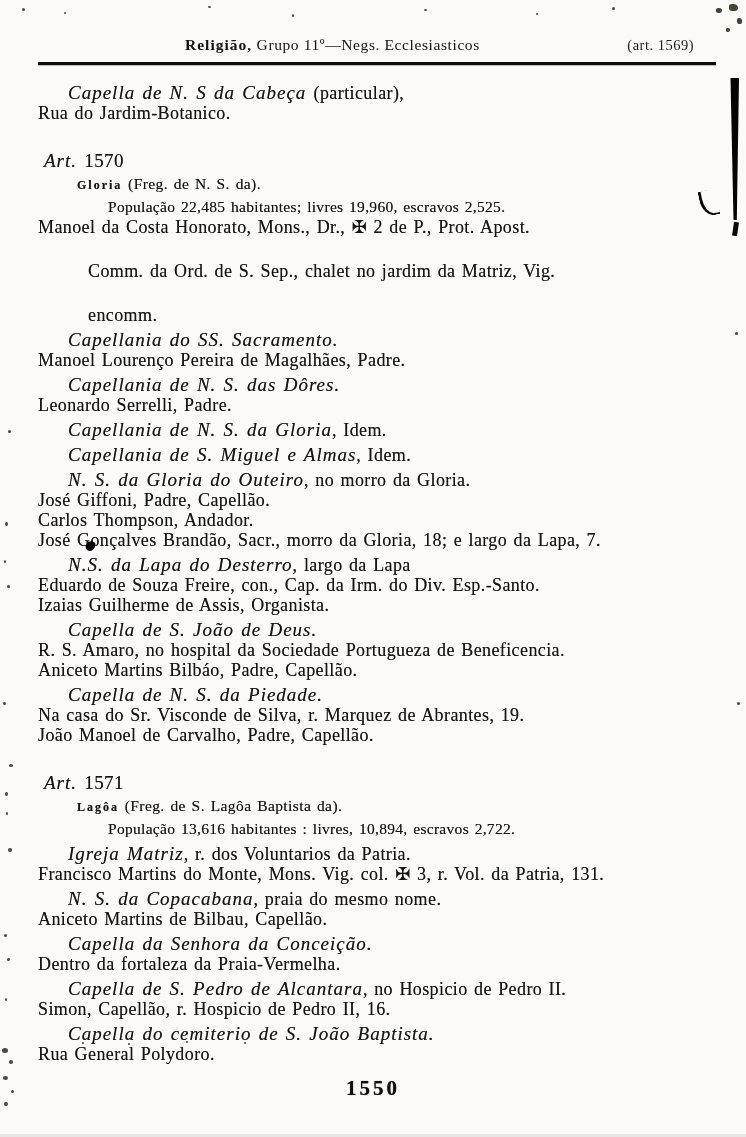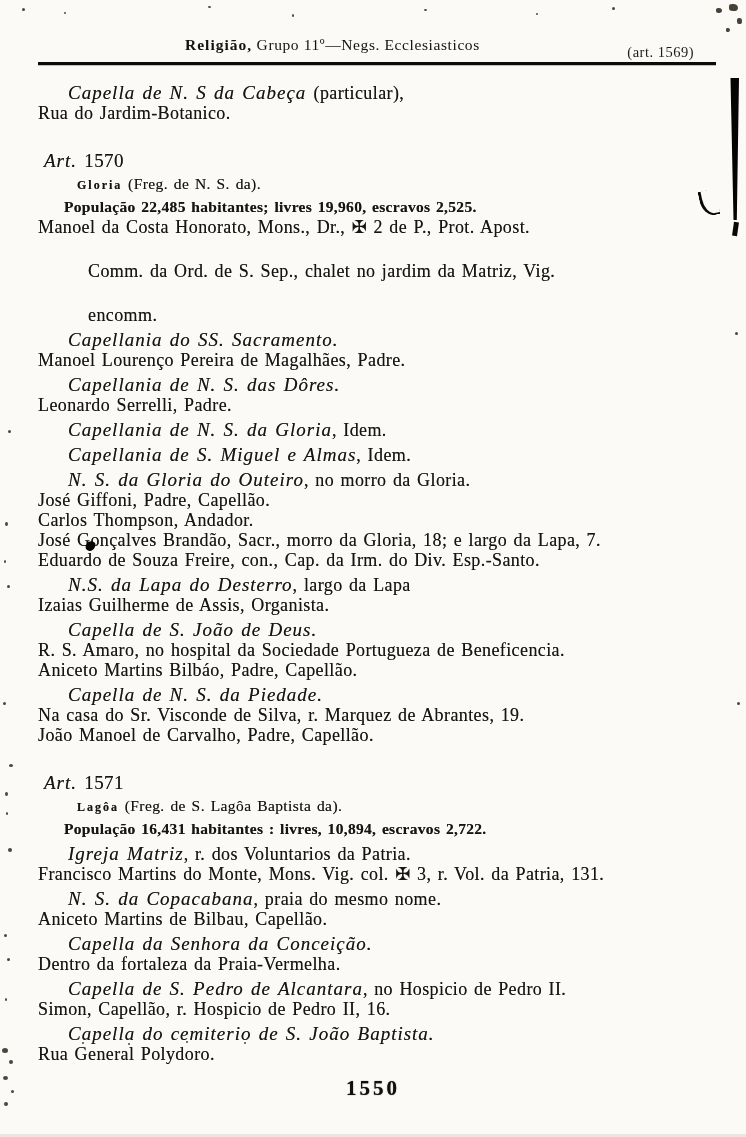--- a/index.html
+++ b/index.html
@@ -14,21 +14,21 @@
   }
   
   .header { position:relative; margin-top:36px; height:22px; }
   .header-title {
     position:absolute; left:185px; top:0;
     font-size:15.5px; letter-spacing:0.6px; white-space:nowrap;
     color:#14110e;
   }
   .header-title .hb { font-weight:bold; letter-spacing:1px; }
   .header-artref {
-    position:absolute; right:52px; top:8px;
+    position:absolute; right:52px; top:1px;
     font-size:14.5px; letter-spacing:0.5px; color:#201c18;
   }
   .header-rule {
     margin:4px 30px 0 38px;
     height:3px; background:#0d0b09;
     box-shadow:0 1px 0 rgba(20,16,10,0.25);
   }
   
   .content { margin-top:18px; }
   .line {
@@ -36,21 +36,21 @@
     font-size:18px; line-height:20px;
     letter-spacing:0.4px; word-spacing:1.5px;
     white-space:nowrap;
     text-shadow:0 0 0.5px rgba(15,12,8,0.55);
   }
   .line.flush { padding-left:38px; }
   .line.cont  { padding-left:88px;margin-top:24px; }
   .line.heading { padding-left:68px; margin-top:5px; }
   .line.art { padding-left:44px; margin-top:28px; }
   .line.freg { padding-left:77px; margin-top:2px; }
-  .line.pop  { padding-left:64px; margin-top:2px; font-size:15.5px; letter-spacing:0.3px;font-weight:bold; }
+  .line.pop  { padding-left:108px; margin-top:2px; font-size:15.5px; letter-spacing:0.3px; }
   .seg-i { font-style:italic; font-size:19px; letter-spacing:1px; }
   .seg-r { }
   .seg-b { font-weight:bold; font-size:12px; letter-spacing:2px; }
   .line.art .seg-r { font-size:19px; }
   .line.freg .seg-r, .line.pop .seg-r { font-size:15.5px; }
   
   .page-number {
     margin-top:12px; text-align:center;
     font-size:21px; font-weight:bold; letter-spacing:3px;
     color:#120f0c;
@@ -105,32 +105,32 @@
       <div class="line heading"><span class="seg-i">Capellania do SS. Sacramento.</span></div>
       <div class="line flush"><span class="seg-r">Manoel Lourenço Pereira de Magalhães, Padre.</span></div>
       <div class="line heading"><span class="seg-i">Capellania de N. S. das Dôres.</span></div>
       <div class="line flush"><span class="seg-r">Leonardo Serrelli, Padre.</span></div>
       <div class="line heading"><span class="seg-i">Capellania de N. S. da Gloria</span><span class="seg-r">, Idem.</span></div>
       <div class="line heading"><span class="seg-i">Capellania de S. Miguel e Almas</span><span class="seg-r">, Idem.</span></div>
       <div class="line heading"><span class="seg-i">N. S. da Gloria do Outeiro</span><span class="seg-r">, no morro da Gloria.</span></div>
       <div class="line flush"><span class="seg-r">José Giffoni, Padre, Capellão.</span></div>
       <div class="line flush"><span class="seg-r">Carlos Thompson, Andador.</span></div>
       <div class="line flush"><span class="seg-r">José Gonçalves Brandão, Sacr., morro da Gloria, 18; e largo da Lapa, 7.</span></div>
+      <div class="line heading"><span class="seg-i">N.S. da Lapa do Desterro</span><span class="seg-r">, largo da Lapa</span></div>
       <div class="line flush"><span class="seg-r">Eduardo de Souza Freire, con., Cap. da Irm. do Div. Esp.-Santo.</span></div>
-      <div class="line heading"><span class="seg-i">N.S. da Lapa do Desterro</span><span class="seg-r">, largo da Lapa</span></div>
       <div class="line flush"><span class="seg-r">Izaias Guilherme de Assis, Organista.</span></div>
       <div class="line heading"><span class="seg-i">Capella de S. João de Deus.</span></div>
       <div class="line flush"><span class="seg-r">R. S. Amaro, no hospital da Sociedade Portugueza de Beneficencia.</span></div>
       <div class="line flush"><span class="seg-r">Aniceto Martins Bilbáo, Padre, Capellão.</span></div>
       <div class="line heading"><span class="seg-i">Capella de N. S. da Piedade.</span></div>
       <div class="line flush"><span class="seg-r">Na casa do Sr. Visconde de Silva, r. Marquez de Abrantes, 19.</span></div>
       <div class="line flush"><span class="seg-r">João Manoel de Carvalho, Padre, Capellão.</span></div>
       <div class="line art"><span class="seg-i">Art. </span><span class="seg-r">1571</span></div>
       <div class="line freg"><span class="seg-b">Lagôa</span><span class="seg-r"> (Freg. de S. Lagôa Baptista da).</span></div>
-      <div class="line pop"><span class="seg-r">População 16,431 habitantes : livres, 10,894, escravos 2,722.</span></div>
+      <div class="line pop"><span class="seg-r">População 13,616 habitantes : livres, 10,894, escravos 2,722.</span></div>
       <div class="line heading"><span class="seg-i">Igreja Matriz</span><span class="seg-r">, r. dos Voluntarios da Patria.</span></div>
       <div class="line flush"><span class="seg-r">Francisco Martins do Monte, Mons. Vig. col. ✠ 3, r. Vol. da Patria, 131.</span></div>
       <div class="line heading"><span class="seg-i">N. S. da Copacabana</span><span class="seg-r">, praia do mesmo nome.</span></div>
       <div class="line flush"><span class="seg-r">Aniceto Martins de Bilbau, Capellão.</span></div>
       <div class="line heading"><span class="seg-i">Capella da Senhora da Conceição.</span></div>
       <div class="line flush"><span class="seg-r">Dentro da fortaleza da Praia-Vermelha.</span></div>
       <div class="line heading"><span class="seg-i">Capella de S. Pedro de Alcantara</span><span class="seg-r">, no Hospicio de Pedro II.</span></div>
       <div class="line flush"><span class="seg-r">Simon, Capellão, r. Hospicio de Pedro II, 16.</span></div>
       <div class="line heading"><span class="seg-i">Capella do cemiterio de S. João Baptista.</span></div>
       <div class="line flush"><span class="seg-r">Rua General Polydoro.</span></div>

